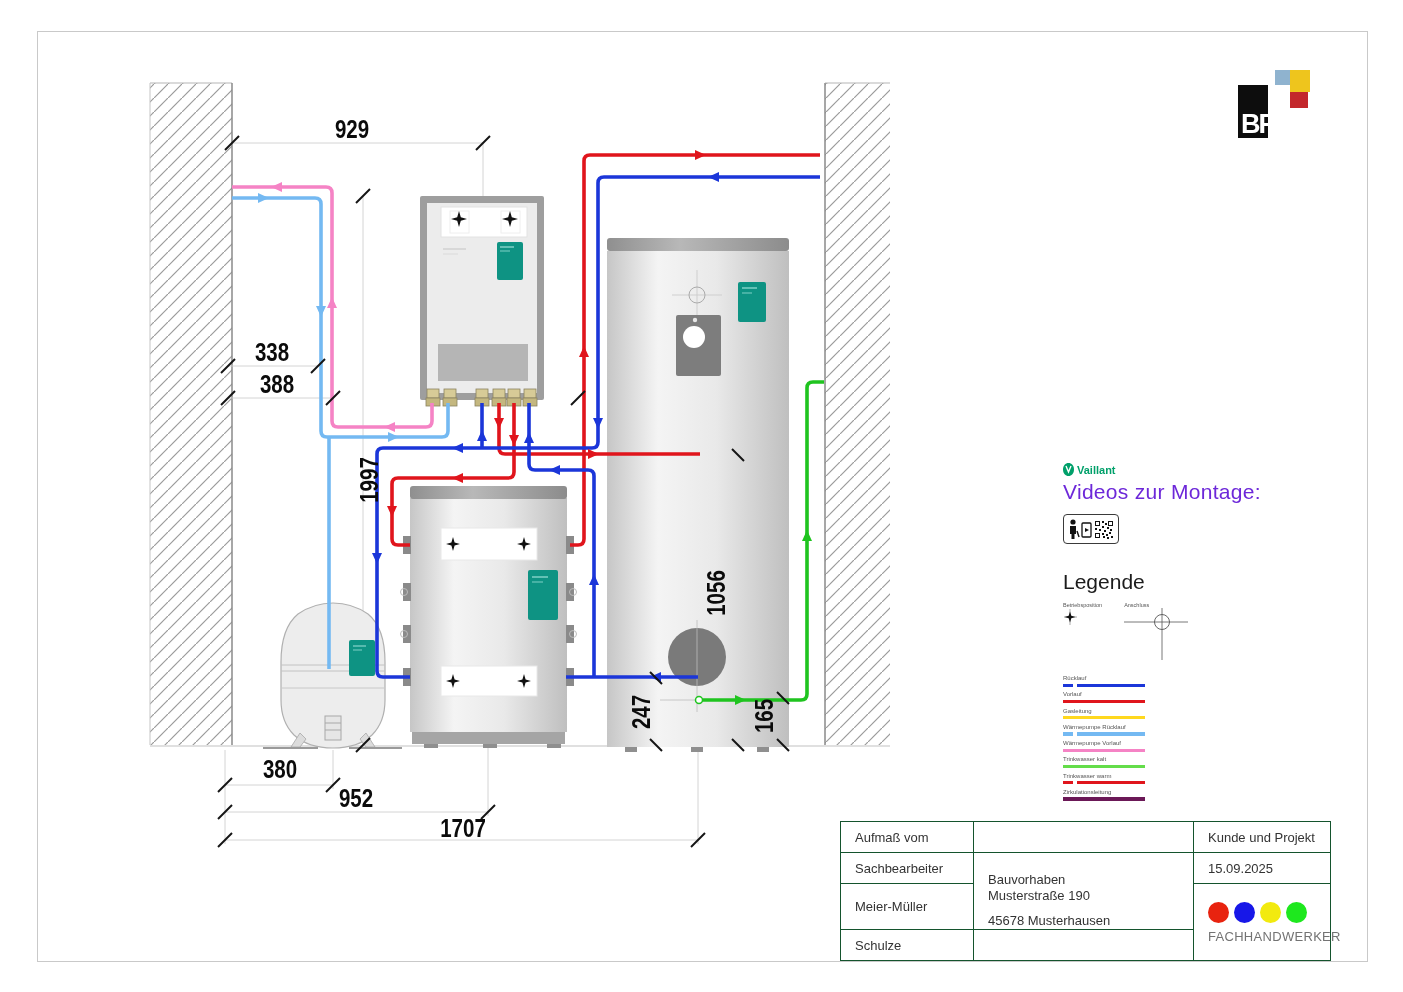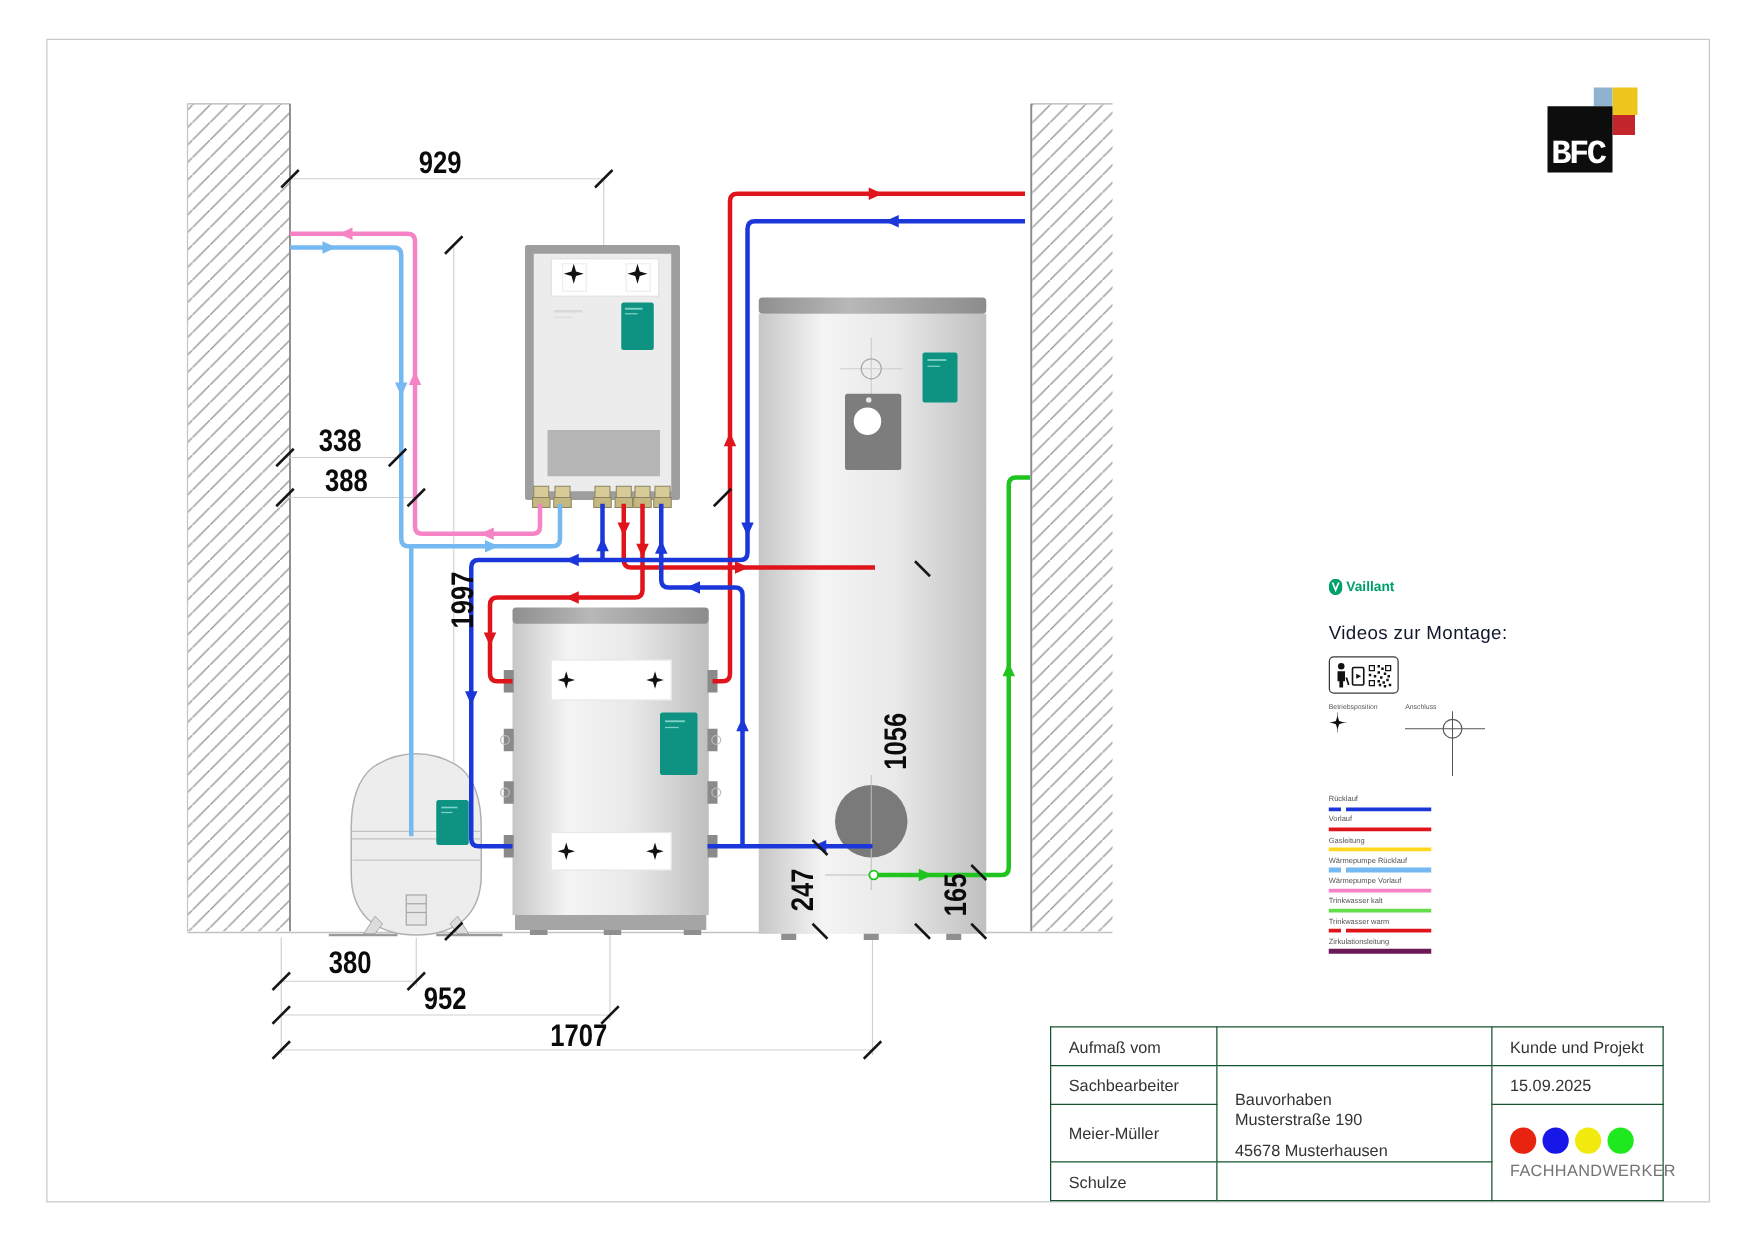--- a/index.html
+++ b/index.html
@@ -4,21 +4,21 @@
 <style>
   html,body{margin:0;padding:0;background:#fff;font-family:"Liberation Sans",sans-serif;}
   #stage{position:relative;width:1403px;height:992px;background:#fff;overflow:hidden;}
   #frame{position:absolute;left:37px;top:31px;width:1329px;height:929px;border:1px solid #c9c9c9;}
   svg text{font-family:"Liberation Sans",sans-serif;}
   .dimtxt{font-size:25px;fill:#0b0b0b;font-weight:bold;}
   
   .panel{position:absolute;left:1063px;top:463px;width:290px;}
   .vaillant{display:flex;align-items:flex-end;gap:3px;color:#00a06a;font-weight:bold;font-size:11px;}
   .vmark{width:11px;height:13px;display:inline-block;}
-  .videos{font-size:15px;color:#0f172a;margin-top:22px;letter-spacing:.3px;}
+  .videos{font-size:21px;color:#6d28d9;margin-top:4px;letter-spacing:.3px;}
   .qrbox{margin-top:10px;width:56px;height:30px;border:1.6px solid #3a3a3a;border-radius:4px;display:flex;align-items:center;padding:1px 2px;box-sizing:border-box;}
   .legende{font-size:21px;color:#1c1c1c;margin-top:26px;}
   .symrow{display:flex;gap:22px;margin-top:8px;align-items:flex-start;}
   .symcol{font-size:5.5px;color:#555;}
   .legitems{margin-top:14px;}
   .legitem{margin-bottom:4.6px;}
   .leglabel{font-size:6px;color:#555;line-height:7px;}
   .legline{width:82px;height:3.2px;margin-top:1.5px;}
   .sw-rueck{background:linear-gradient(to right,#1b36d9 0 10px,transparent 10px 14px,#1b36d9 14px);}
   .sw-vor{background:#e0151c;}
@@ -31,21 +31,21 @@
   
   .tblock{position:absolute;left:840px;top:821px;width:490px;border-collapse:collapse;table-layout:fixed;font-size:13px;color:#333;}
   .tblock td{border:1px solid #14532d;padding:0 0 0 14px;vertical-align:middle;height:30px;}
   .tblock .addr{line-height:16px;vertical-align:top;padding-top:19px;}
   .addr .gap{height:9px;}
   .dots{display:flex;gap:5px;margin:2px 0 6px 0;}
   .dot{width:21px;height:21px;border-radius:50%;}
   .fach{letter-spacing:.3px;color:#737373;}
   
   .bfc{position:absolute;left:1237px;top:70px;width:75px;height:72px;}
-  .bfc .black{position:absolute;left:1px;top:15px;width:52px;height:53px;background:#0d0d0d;font-family:Liberation Mono, monospace;}
+  .bfc .black{position:absolute;left:1px;top:15px;width:30px;height:53px;background:#0d0d0d;}
   .bfc .txt{position:absolute;left:3px;bottom:2px;color:#fff;font-weight:bold;font-size:27px;letter-spacing:-2px;line-height:24px;}
   .bfc .sq-b{position:absolute;left:38px;top:0;width:15px;height:15px;background:#8fb3cf;}
   .bfc .sq-y{position:absolute;left:53px;top:0;width:20px;height:22px;background:#eec51d;}
   .bfc .sq-r{position:absolute;left:53px;top:22px;width:18px;height:16px;background:#c3272b;}
 </style>
 </head>
 <body>
 
 <div id="stage">
   <div id="frame"></div>
@@ -349,20 +349,21 @@
             <rect x="44" y="12" width="2" height="2"></rect>
           <rect x="36" y="16" width="2" height="2"></rect>
             <rect x="40" y="17" width="2" height="2"></rect>
           <rect x="43" y="15" width="2" height="2"></rect>
             <rect x="37" y="19" width="2" height="2"></rect>
           <rect x="41" y="20" width="2" height="2"></rect>
             <rect x="45" y="19" width="2" height="2"></rect>
         </g>
       </svg>
     </div>
+    <div class="legende">Legende</div>
     <div class="symrow">
       <div class="symcol">
         <div>Betriebsposition</div>
         <svg width="20" height="18" viewBox="0 0 20 18">
             <path d="M7,1 L7,17 M1,9 L14,9" stroke="#888" stroke-width="0.7"></path>
             <path transform="translate(7,9)" d="M0,-5.5 L1.3,-1.3 L5.5,0 L1.3,1.3 L0,5.5 L-1.3,1.3 L-5.5,0 L-1.3,-1.3 Z" fill="#111"></path>
           </svg>
       </div>
       <div class="symcol">
         <div>Anschluss</div>

